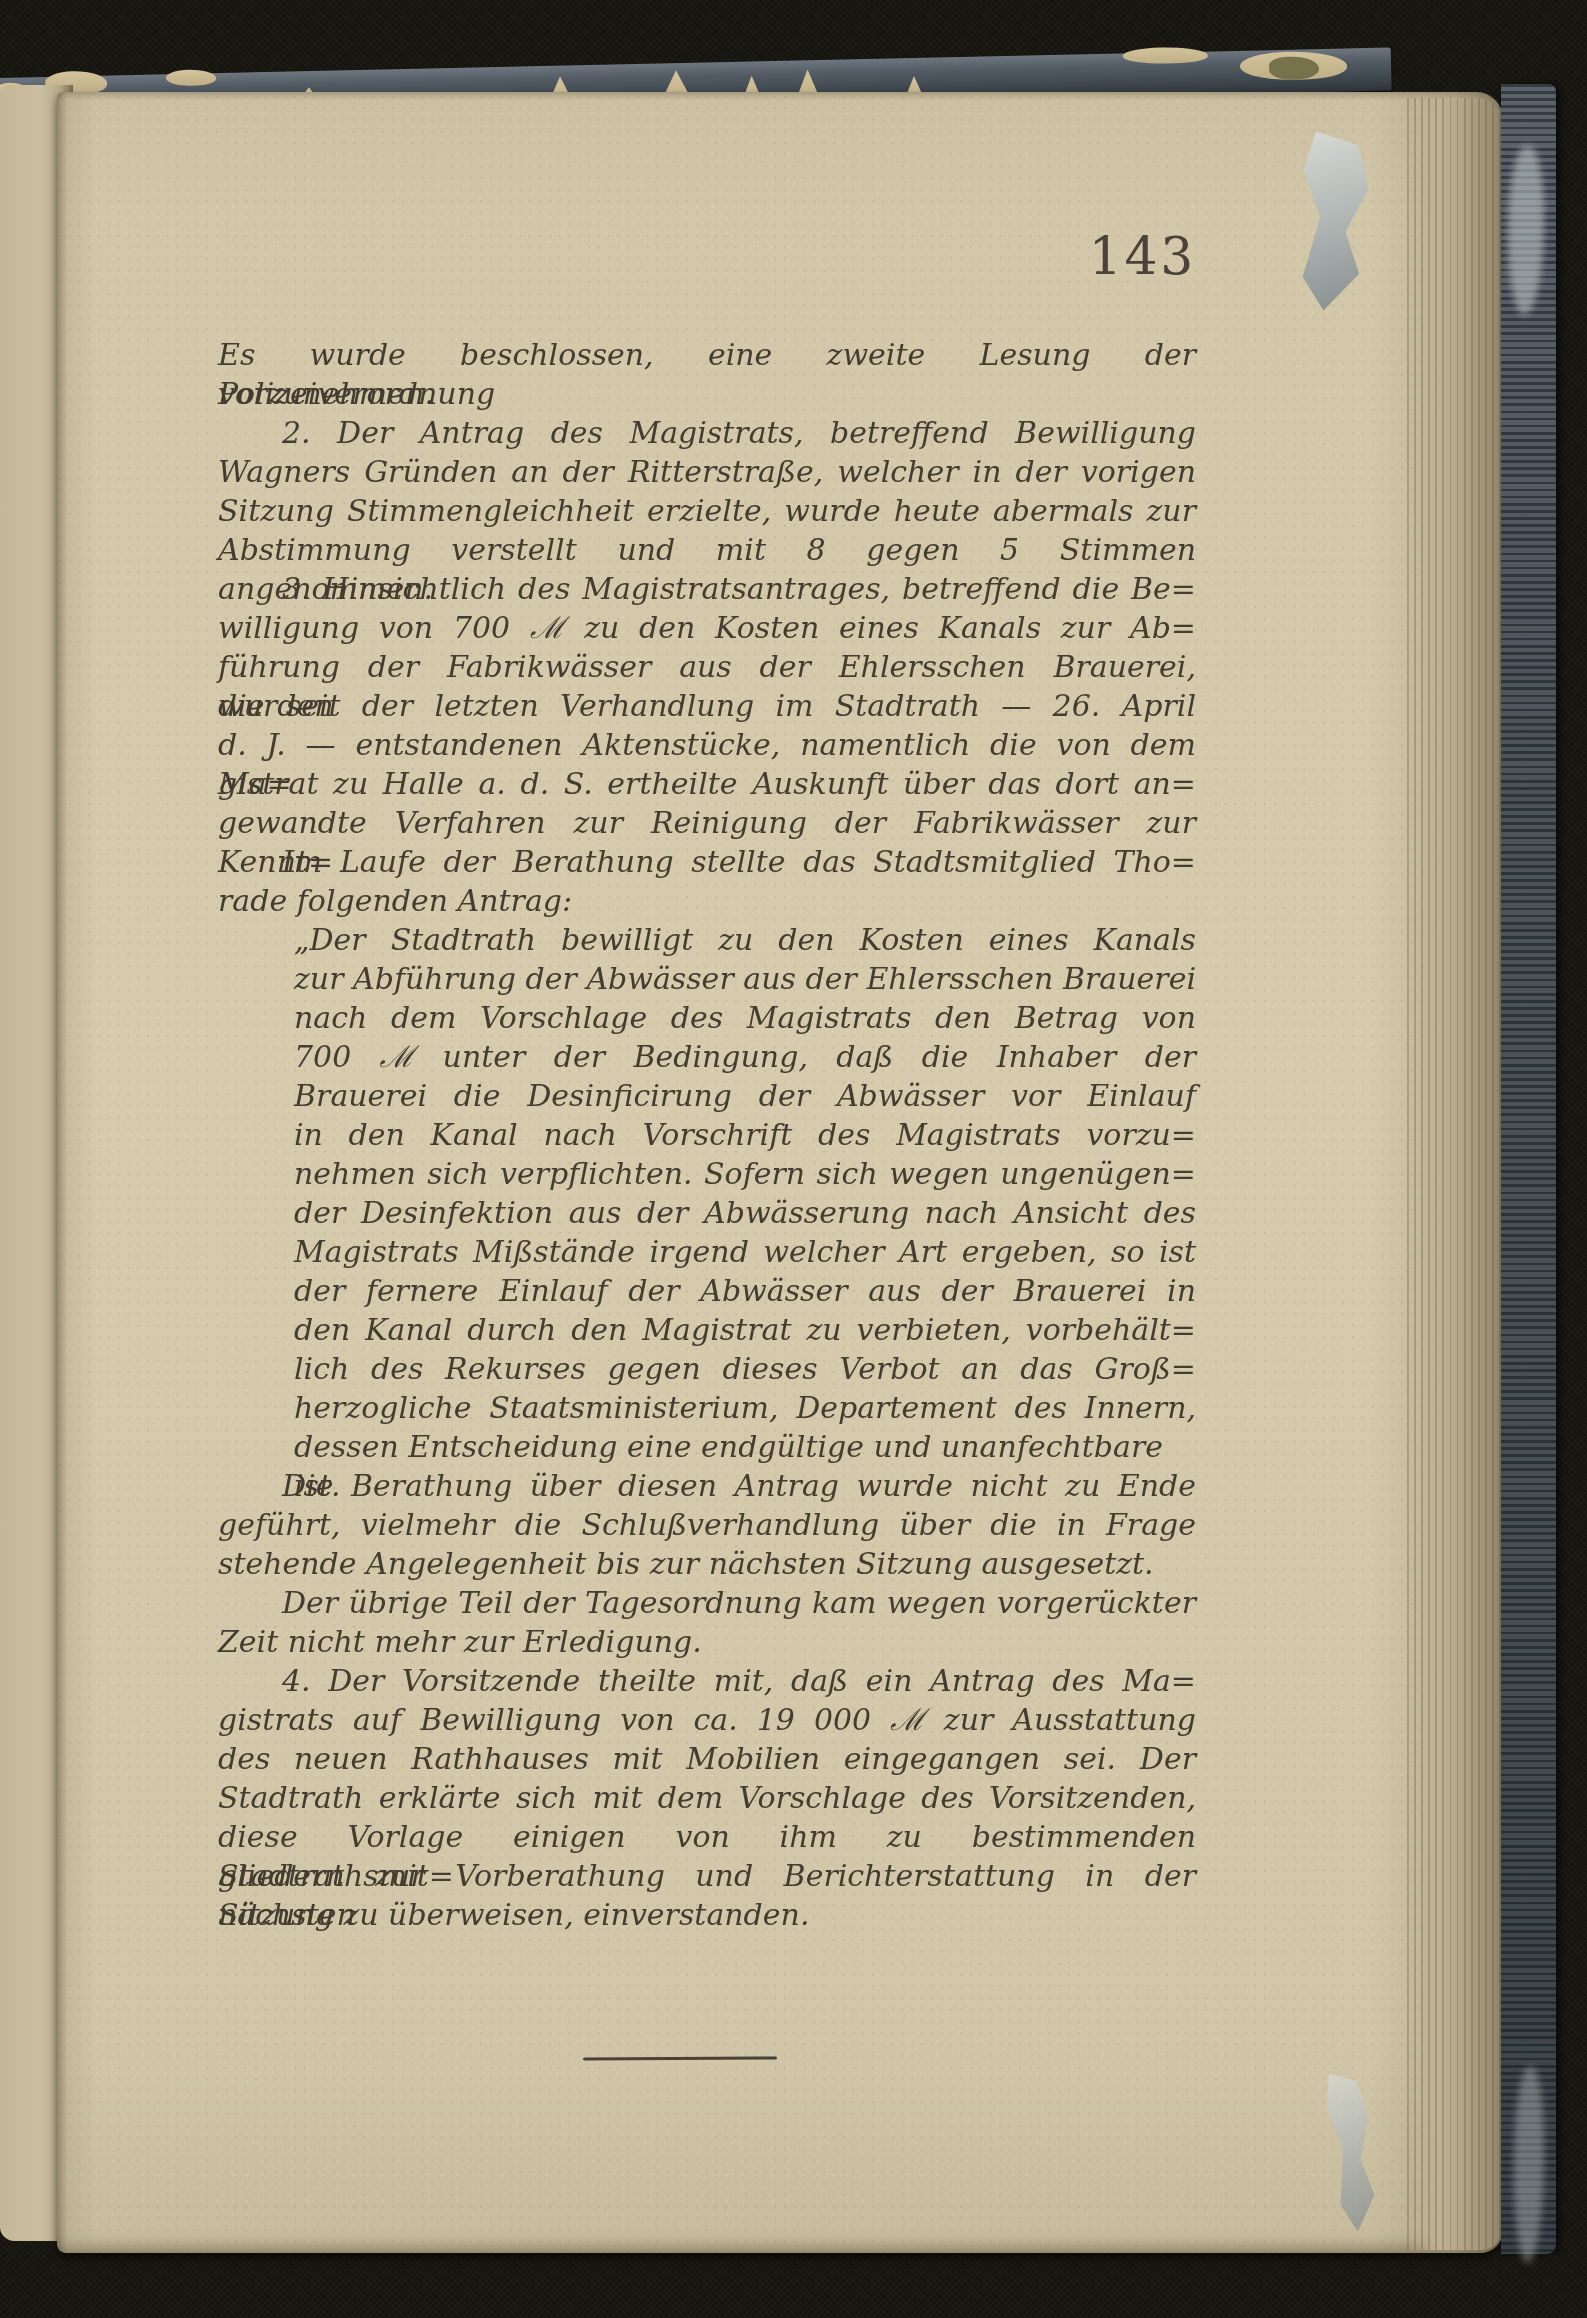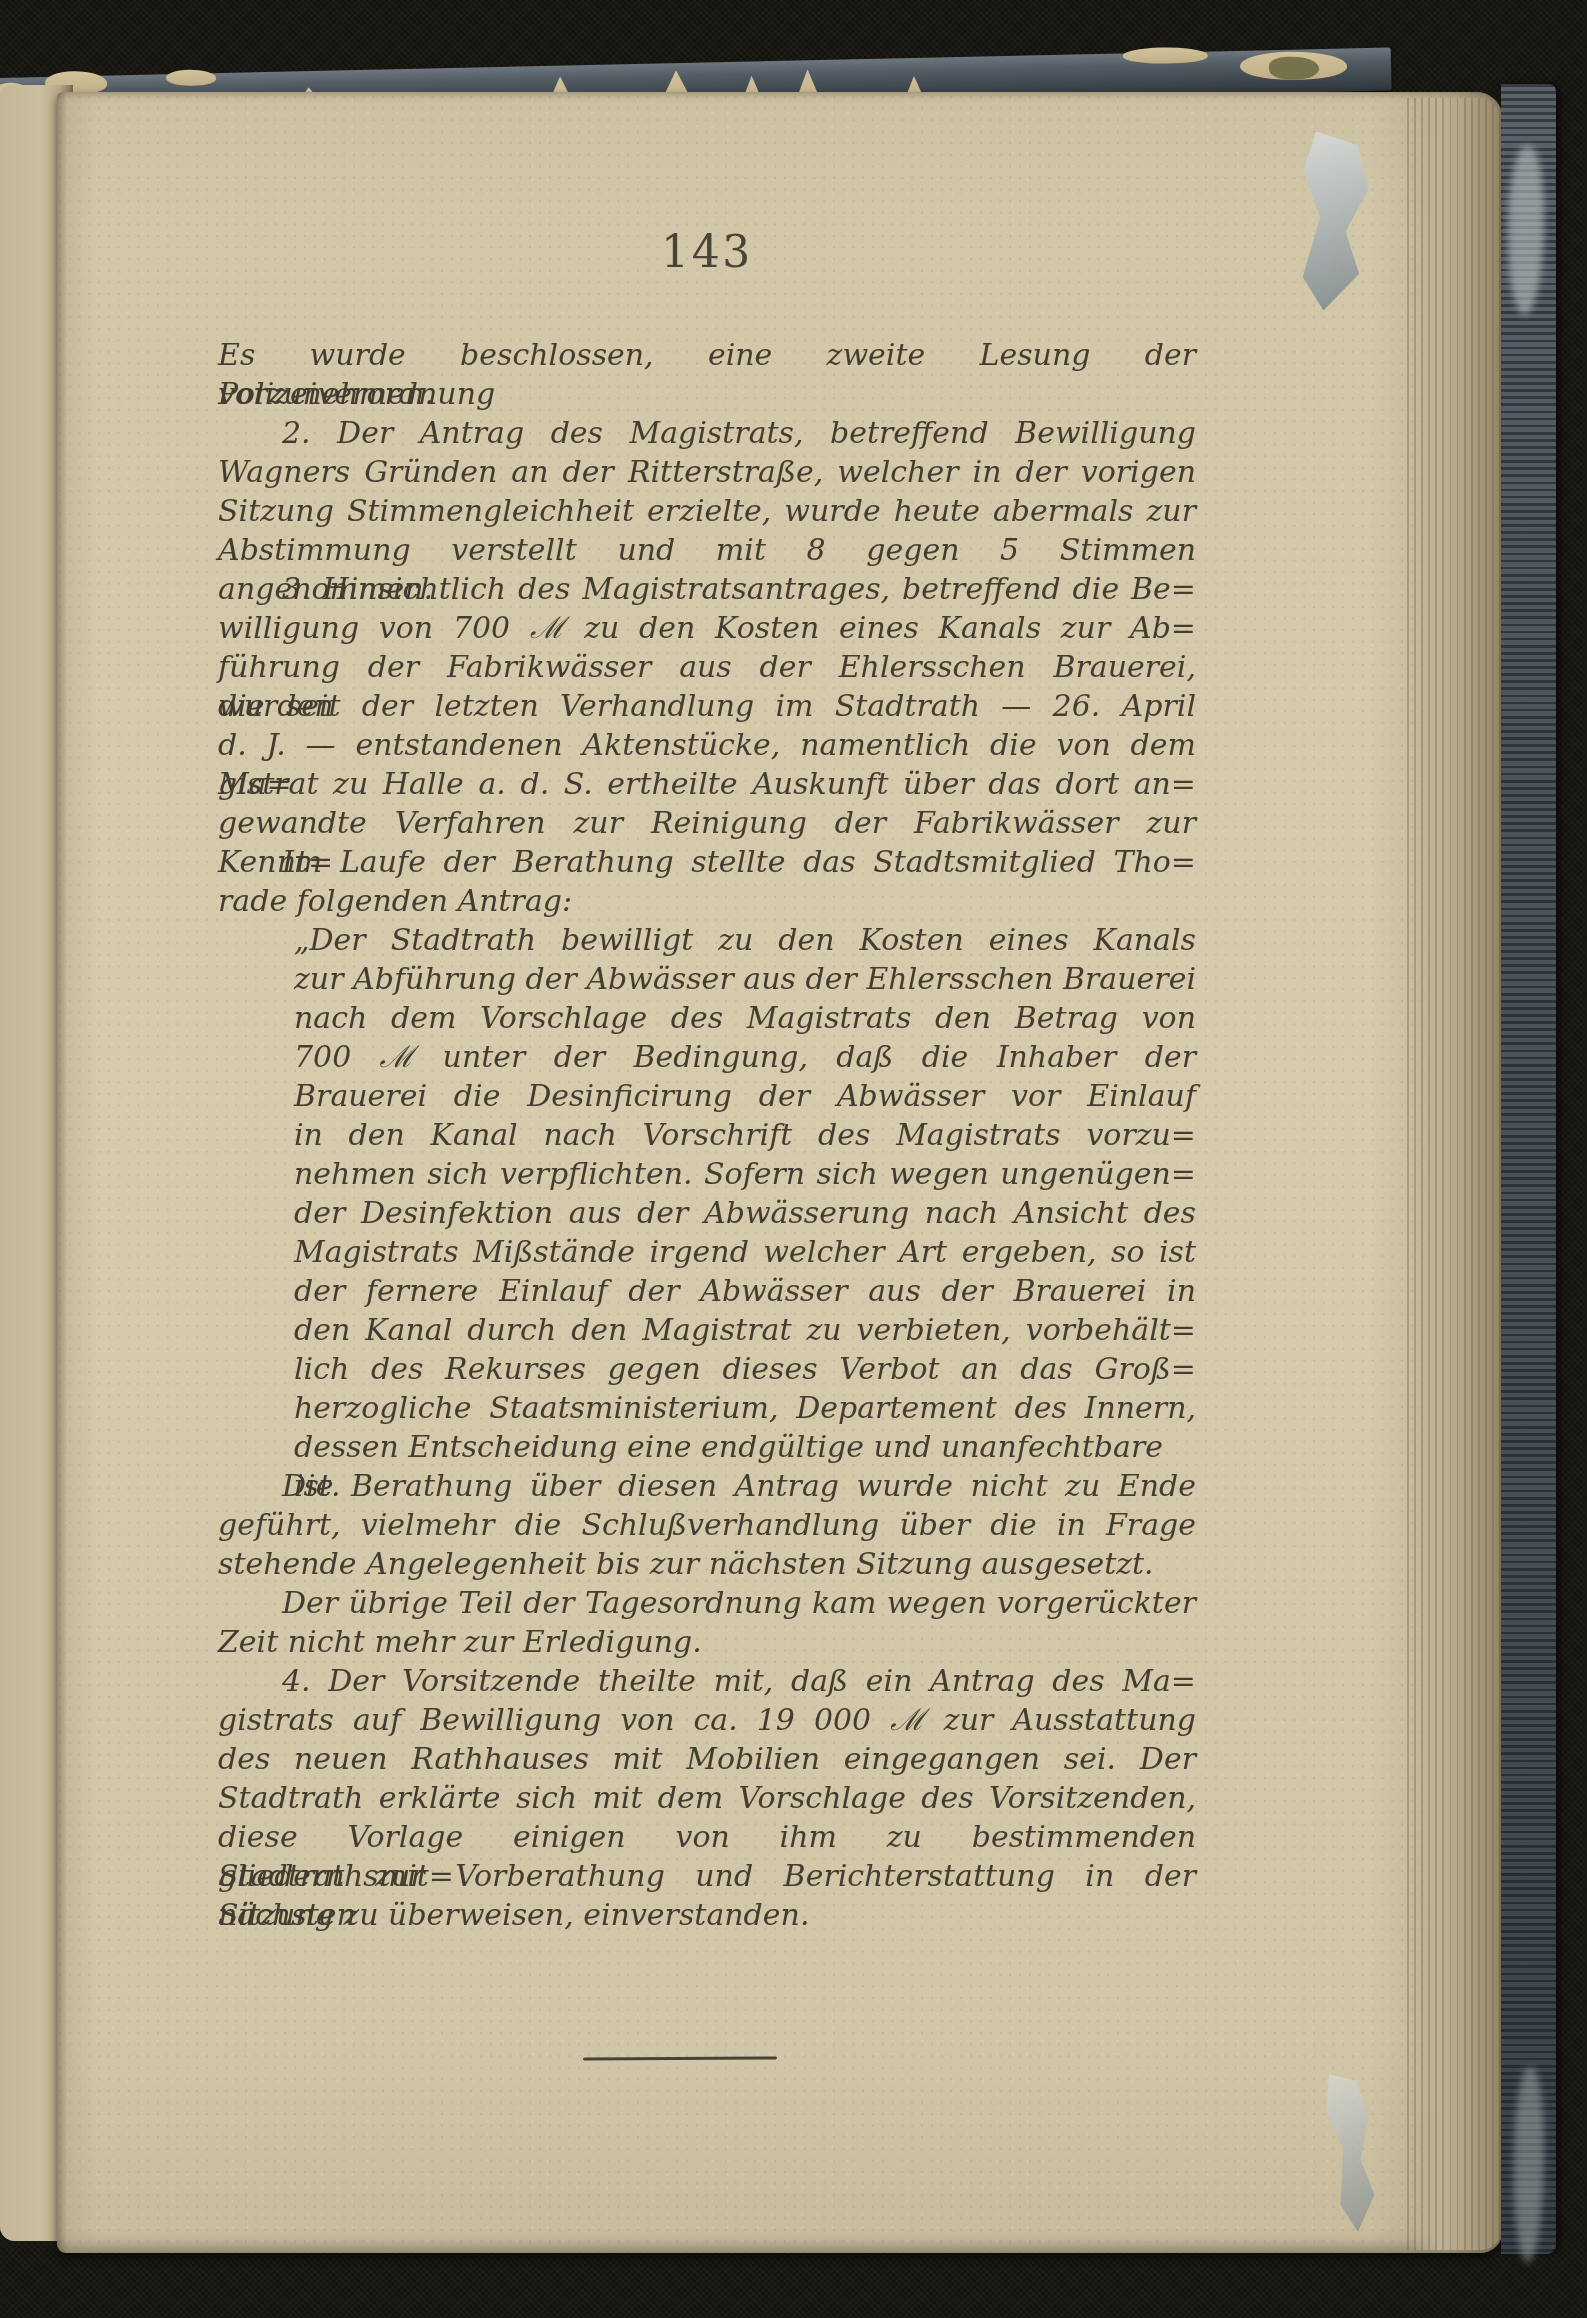--- a/index.html
+++ b/index.html
@@ -68,21 +68,21 @@
     background-image:
       repeating-linear-gradient(180deg, rgba(16,20,24,.5) 0 2.7px, rgba(0,0,0,0) 2.7px 7.1px),
       linear-gradient(180deg,#5a636c 0%,#4c545c 30%,#454d55 70%,#3a4148 100%);
     box-shadow:3.6px 0 7.1px rgba(0,0,0,.6);
     border-radius:0 7.1px 9px 0;
   }
   .scuff{position:absolute;background:rgba(196,204,203,.55);filter:blur(3.6px);border-radius:50% 40% 55% 45%;}
   
   .page-number{
     position:absolute;left:218px;top:226px;width:978px;
-    text-align:center;font-size:44px;letter-spacing:2.7px;color:#4a4337;
+    text-align:right;font-size:52px;letter-spacing:2.7px;color:#4a4337;
   }
   .text-block{
     position:absolute;left:218px;top:335px;width:978px;
     font-size:30px;line-height:39px;color:#433c31;
     text-rendering:optimizeLegibility;
     font-style:italic;
   }
   .text-block .line{height:39px;}
   .text-block .j{text-align:justify;text-align-last:justify;}
   .text-block .l{text-align:left;}

